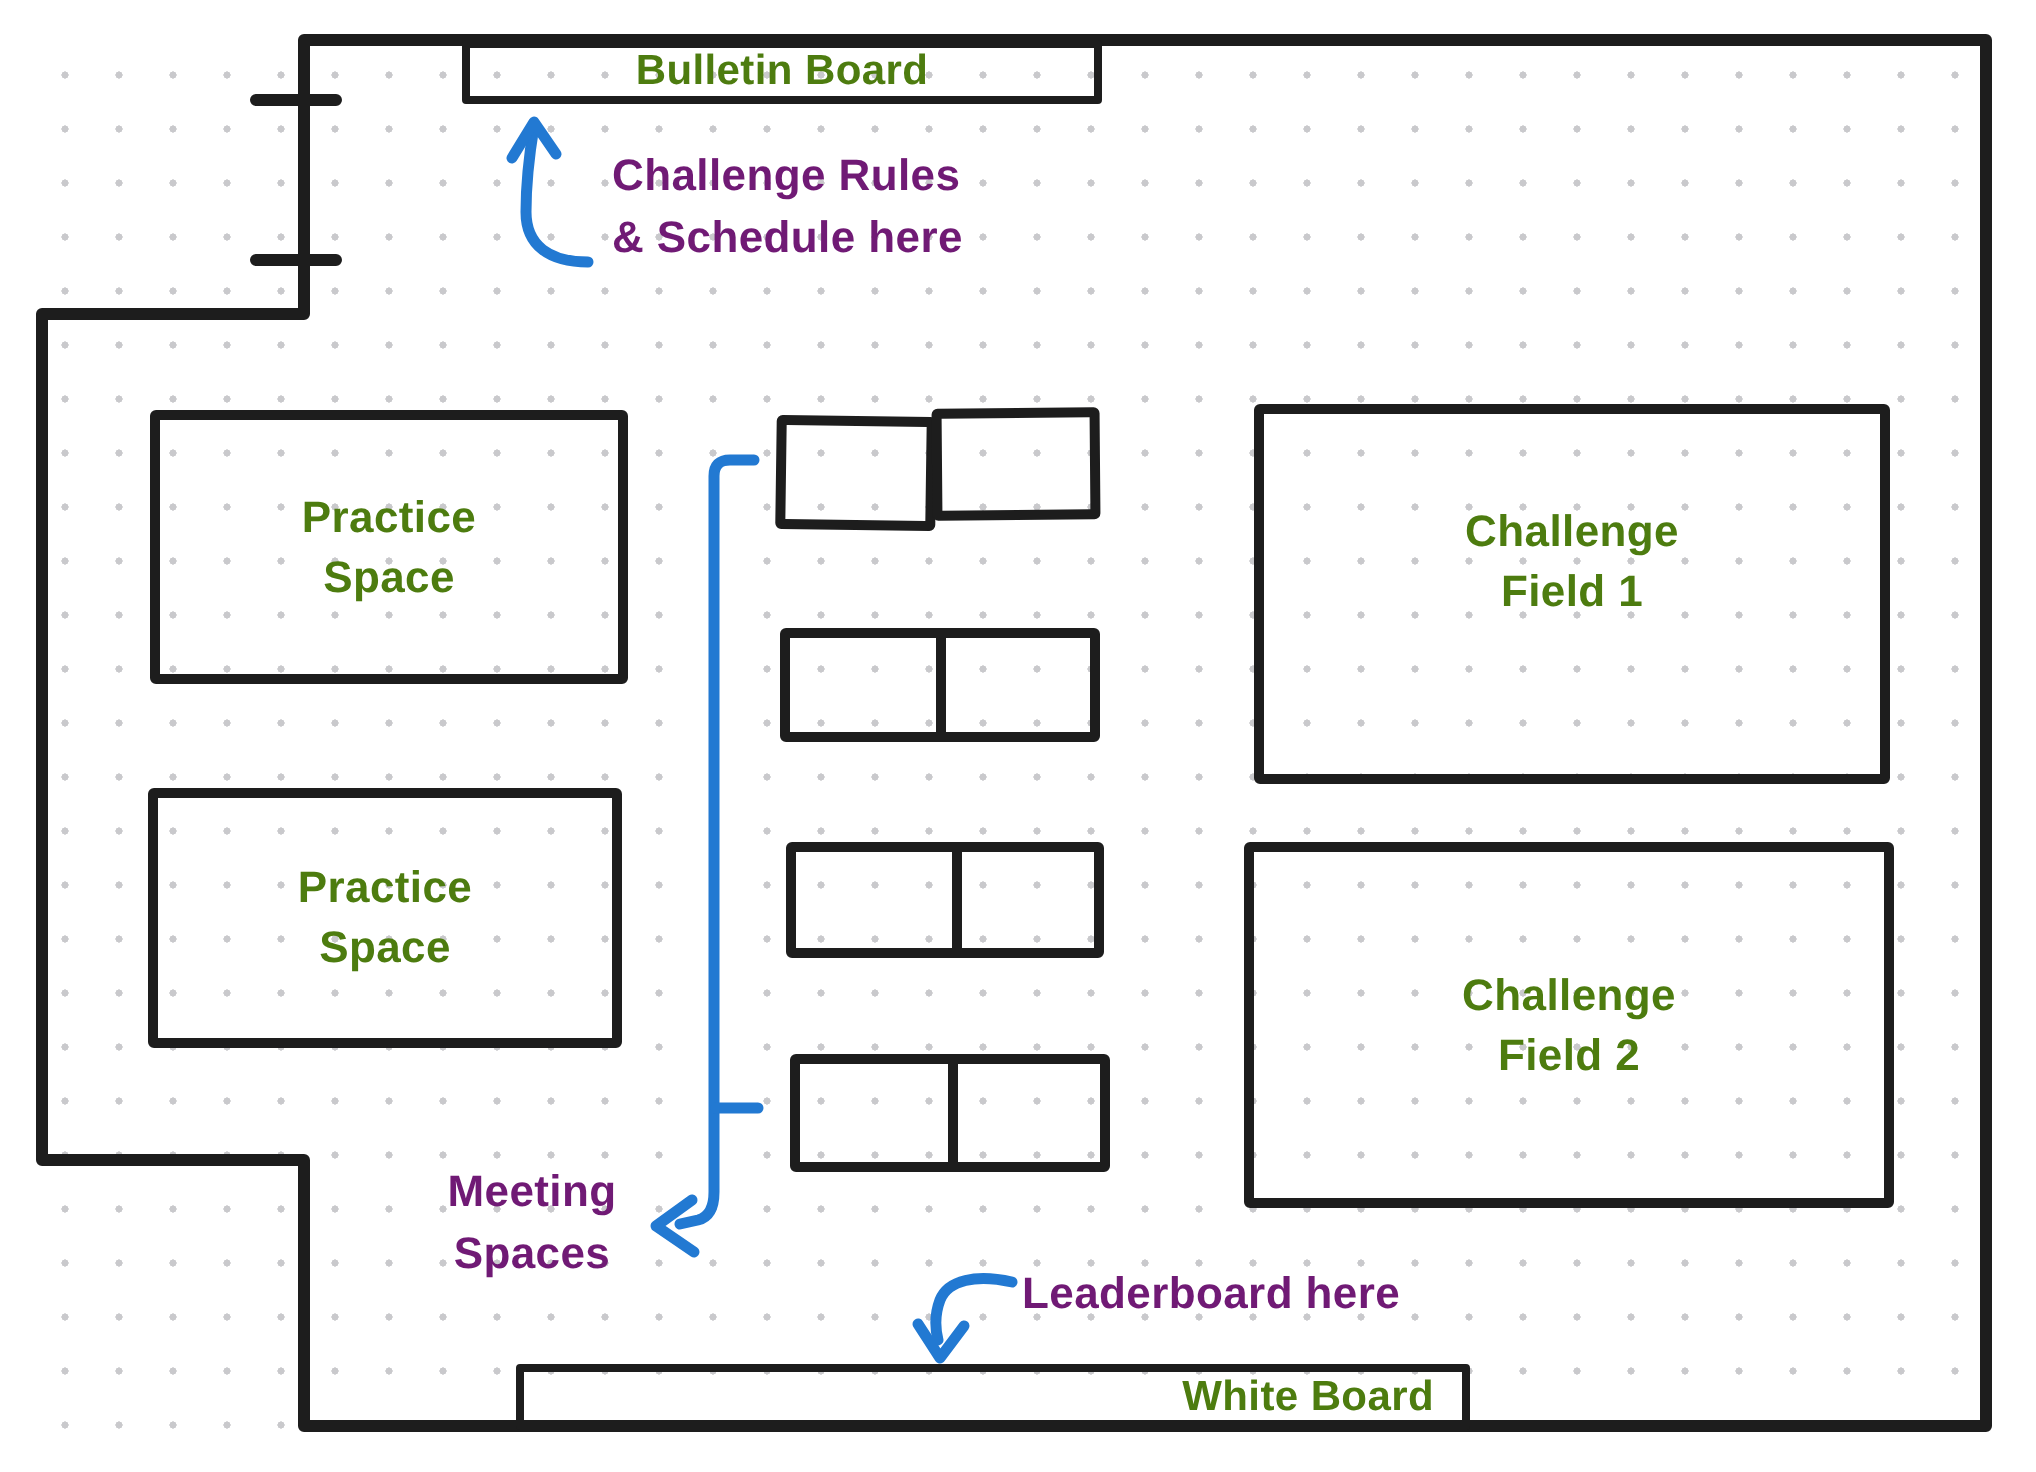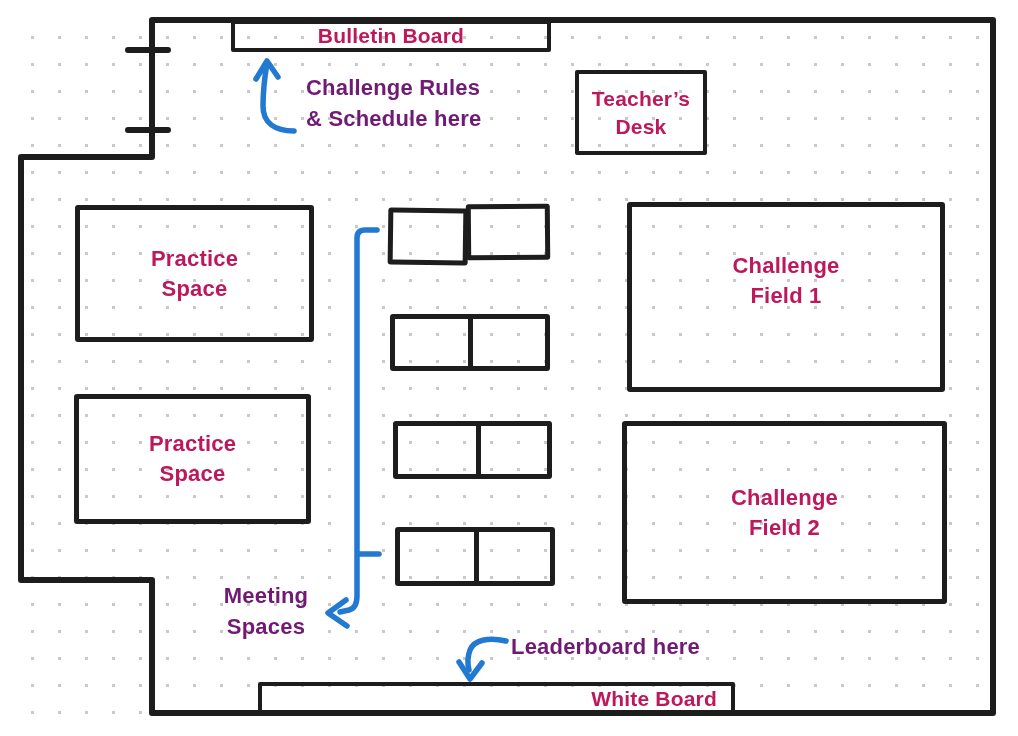--- a/index.html
+++ b/index.html
@@ -14,21 +14,21 @@
     pointer-events:none;
   }
   svg.layer { position:absolute; left:0; top:0; }
   .box {
     position:absolute; border:5px solid #1d1d1d; border-radius:3px;
     display:flex; align-items:center; justify-content:center;
     box-sizing:border-box; background:transparent;
   }
   .thin { border-width:4px; border-radius:2px; }
   .room-label {
-    color:#be185d; font-weight:bold; font-size:22px; line-height:30px;
+    color:#4d7c0f; font-weight:bold; font-size:22px; line-height:30px;
     text-align:center; white-space:pre-line; letter-spacing:0.2px;
   }
   .small-label { font-size:21px; line-height:28px; }
   .lift { transform:translateY(-16px); }
   .note {
     position:absolute; color:#701a75; font-weight:bold; font-size:22px;
     line-height:31px; white-space:pre-line; letter-spacing:0.2px;
   }
   .note.center { text-align:center; }
   .table-divider {
@@ -44,24 +44,20 @@
 
   <svg class="layer" width="1018" height="736" viewBox="0 0 1018 736">
     <path d="M 152 20 L 993 20 L 993 713 L 152 713 L 152 580 L 21 580 L 21 157 L 152 157 Z" fill="none" stroke="#1d1d1d" stroke-width="6" stroke-linejoin="round"></path>
     <path d="M 128 50 L 168 50 M 128 130 L 168 130" fill="none" stroke="#1d1d1d" stroke-width="6" stroke-linecap="round"></path>
   </svg>
 
   <div class="box thin" style="left:231px; top:20px; width:320px; height:32px;">
     <span class="room-label small-label">Bulletin Board</span>
   </div>
 
-  <div class="box thin" style="left:575px; top:70px; width:132px; height:85px;">
-    <span class="room-label small-label">Teacher’s
-Desk</span>
-  </div>
 
   <div class="box" style="left:75px; top:205px; width:239px; height:137px;">
     <span class="room-label">Practice
 Space</span>
   </div>
 
   <div class="box" style="left:74px; top:394px; width:237px; height:130px;">
     <span class="room-label">Practice
 Space</span>
   </div>

